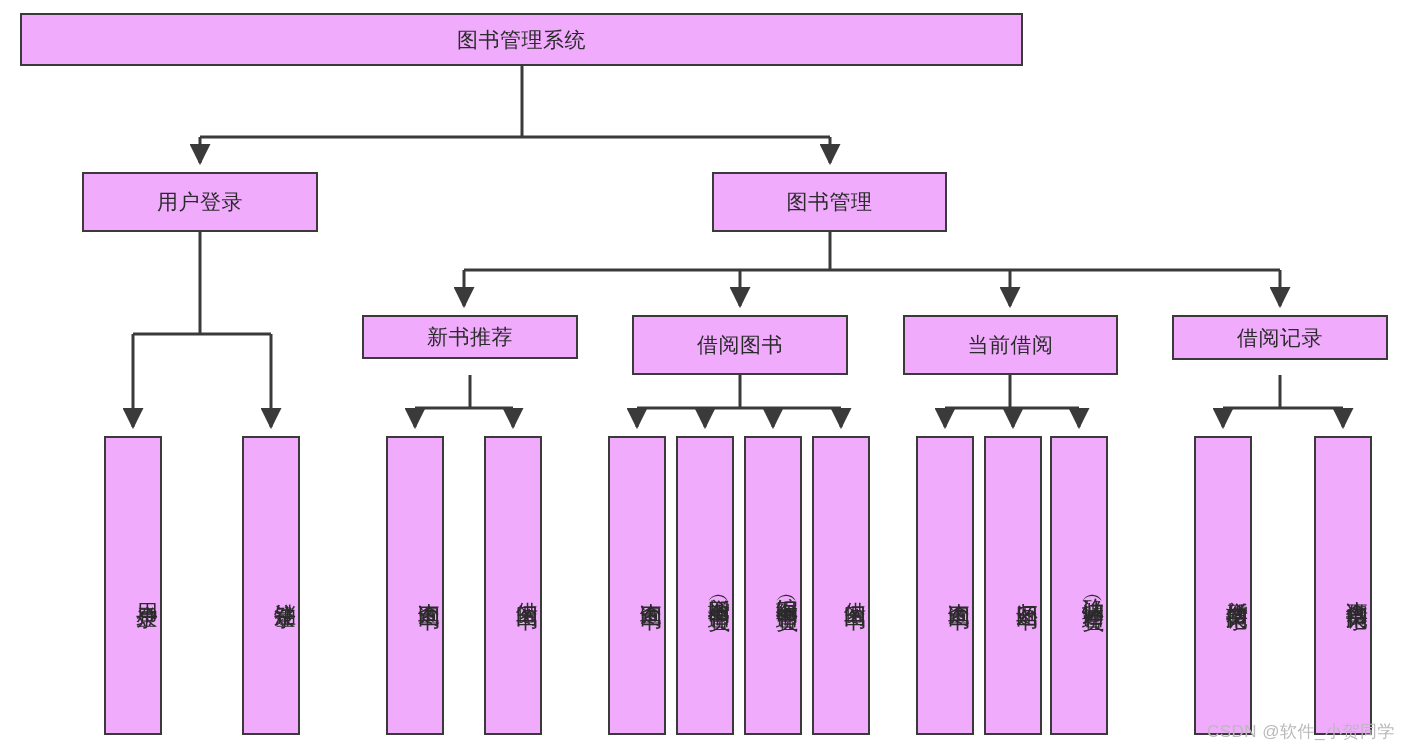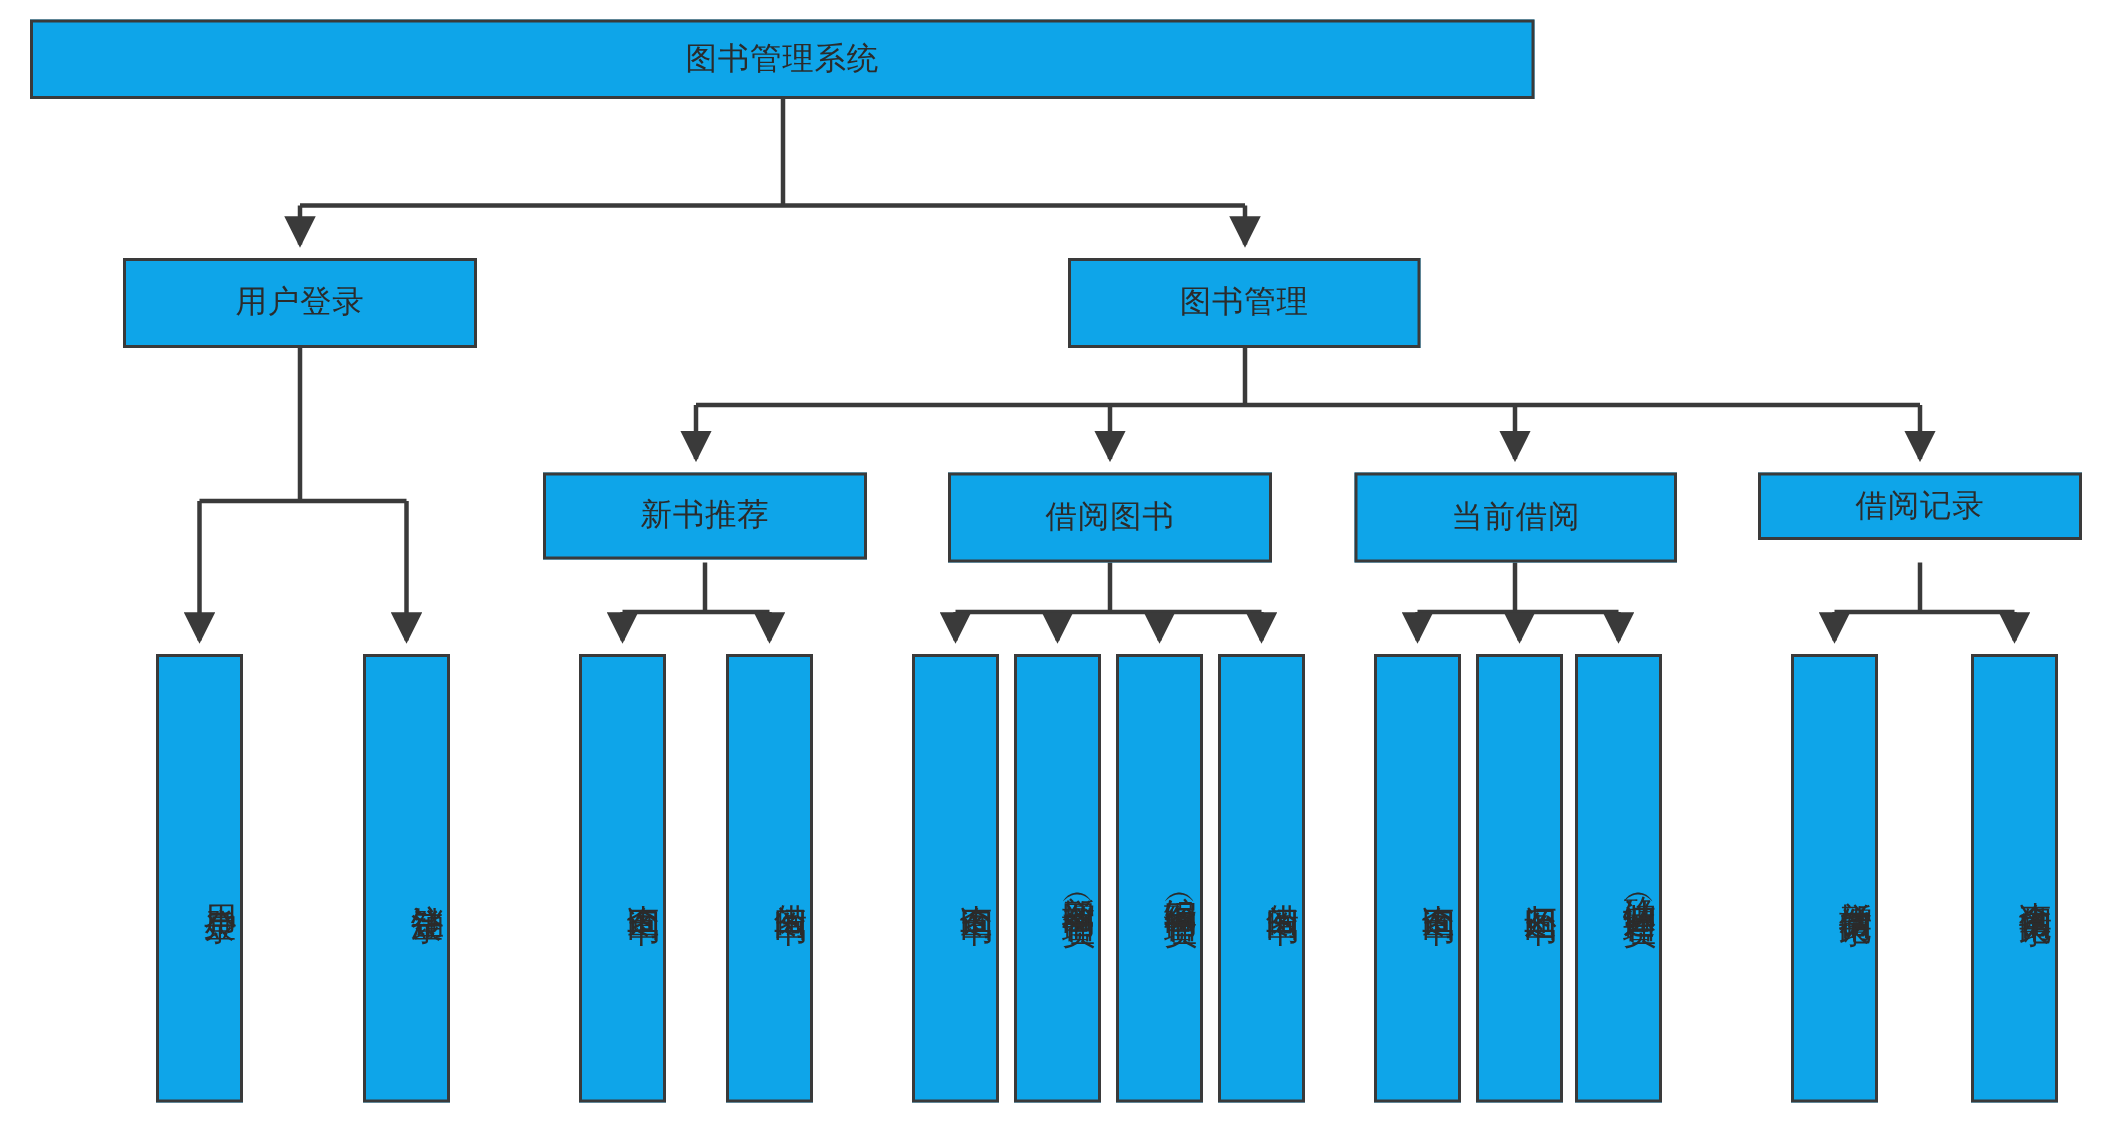--- a/index.html
+++ b/index.html
@@ -21,21 +21,21 @@
     position: absolute;
     left: 0;
     top: 0;
     width: 1405px;
     height: 747px;
     pointer-events: none;
   }
   .node {
     position: absolute;
     box-sizing: border-box;
-    background: #0ea5e9;
+    background: #f0abfc;
     border: 2.5px solid #3a3a3a;
     display: flex;
     align-items: center;
     justify-content: center;
     color: #2b2b2b;
   }
   .node-h {
     font-size: 21px;
     letter-spacing: 0.5px;
     line-height: 1.2;
@@ -123,21 +123,21 @@
   <div id="node-layer">
       <div class="node node-h node-root" style="left: 20px; top: 13px; width: 1003px; height: 53px;">
         <span>图书管理系统</span>
       </div>
       <div class="node node-h" style="left: 82px; top: 172px; width: 236px; height: 60px;">
         <span>用户登录</span>
       </div>
       <div class="node node-h" style="left: 712px; top: 172px; width: 235px; height: 60px;">
         <span>图书管理</span>
       </div>
-      <div class="node node-h" style="left: 362px; top: 315px; width: 216px; height: 58px;">
+      <div class="node node-h" style="left: 362px; top: 315px; width: 216px; height: 44px;">
         <span>新书推荐</span>
       </div>
       <div class="node node-h" style="left: 632px; top: 315px; width: 216px; height: 60px;">
         <span>借阅图书</span>
       </div>
       <div class="node node-h" style="left: 903px; top: 315px; width: 215px; height: 60px;">
         <span>当前借阅</span>
       </div>
       <div class="node node-h" style="left: 1172px; top: 315px; width: 216px; height: 45px;">
         <span>借阅记录</span>
@@ -176,13 +176,14 @@
         <span>确认归还（管理员）</span>
       </div>
       <div class="node node-v" style="left: 1194px; top: 436px; width: 58px; height: 299px;">
         <span>新增借阅记录</span>
       </div>
       <div class="node node-v" style="left: 1314px; top: 436px; width: 58px; height: 299px;">
         <span>查询借阅记录</span>
       </div>
     </div>
 
+  <div class="watermark">CSDN @软件_小贺同学</div>
 </div>
 
 </body></html>

